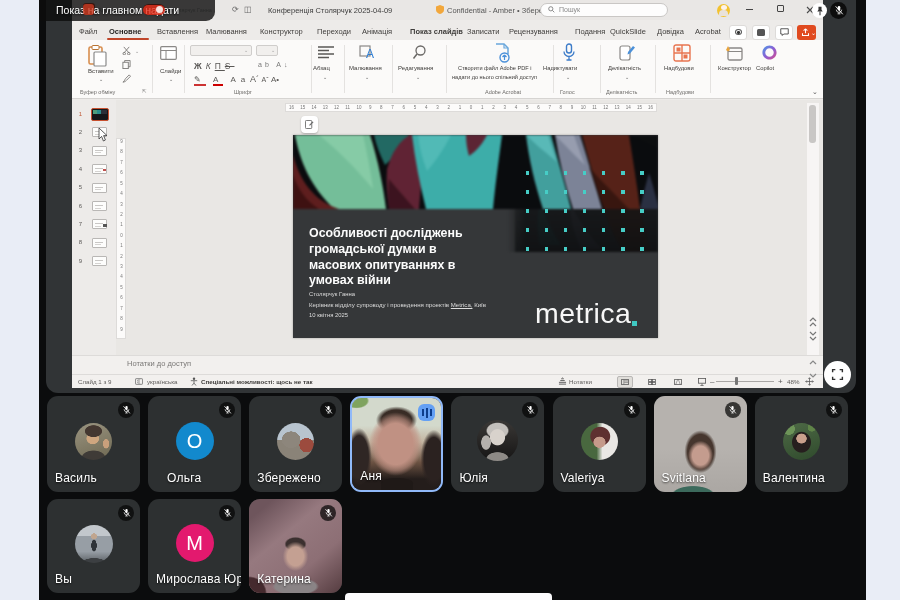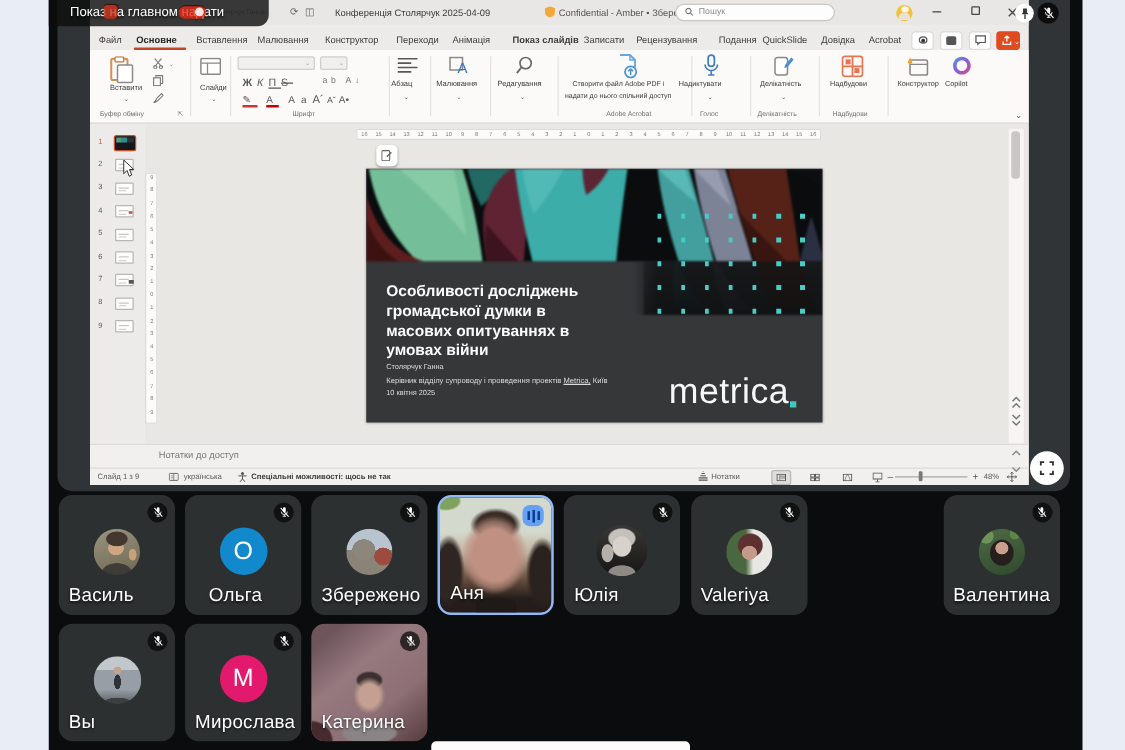--- a/index.html
+++ b/index.html
@@ -1,20 +1,20 @@
 <!DOCTYPE html>
 <html><head><meta charset="utf-8">
 <style>
 *{margin:0;padding:0;box-sizing:border-box}
 html,body{width:900px;height:600px;overflow:hidden;background:#0b0c0d}
 #s{position:relative;width:900px;height:600px;font-family:"Liberation Sans",sans-serif}
 .a{position:absolute}
 .tx{position:absolute;white-space:nowrap;font-family:"Liberation Sans",sans-serif}
 .tile{position:absolute;background:#2d3031;border-radius:11px;overflow:hidden}
-.name{position:absolute;left:8px;bottom:7px;white-space:nowrap;color:#fff;font-size:15px;letter-spacing:.2px;text-shadow:0 1px 2px rgba(0,0,0,.7);font-family:"Liberation Sans",sans-serif}
+.name{position:absolute;left:8px;bottom:7px;white-space:nowrap;color:#fff;font-size:12px;letter-spacing:.2px;text-shadow:0 1px 2px rgba(0,0,0,.7);font-family:"Liberation Sans",sans-serif}
 .mic{position:absolute;top:6px;right:6px;width:16px;height:16px;border-radius:50%;background:rgba(5,5,5,.72);display:flex;align-items:center;justify-content:center}
 .av{position:absolute;border-radius:50%;overflow:hidden}
 .ltr{color:#fff;font-family:"Liberation Sans",sans-serif;display:flex;align-items:center;justify-content:center;width:100%;height:100%}
 </style></head><body>
 <div id="s">
 
 <div class="a" style="left:0;top:0;width:39px;height:600px;background:#e9edf6"></div>
 <div class="a" style="left:866px;top:0;width:34px;height:600px;background:#e9edf6"></div>
 
 <div class="a" style="left:46px;top:0;width:810px;height:393px;background:#313436;border-radius:0 0 12px 12px"></div>
@@ -526,20 +526,31 @@
       <div class="av" style="left:28.049999999999997px;top:26.5px;width:37px;height:37px;background:radial-gradient(ellipse 26% 24% at 50% 52%, #c59a8a 0 60%, transparent 66%),radial-gradient(ellipse 44% 42% at 52% 36%, #5e3030 0 58%, transparent 64%),linear-gradient(90deg,#49683f 0 42%, #e9e7e4 58% 100%)"></div>
       <div class="mic">
         <svg width="9" height="10" viewBox="0 0 24 26">
           <rect x="9" y="2" width="6" height="11" rx="3" fill="#fff"></rect>
           <path d="M5.5 11a6.5 6.5 0 0 0 13 0M12 17.5V21M8.5 21h7" fill="none" stroke="#fff" stroke-width="1.8"></path>
           <path d="M4 3l17 19" stroke="#fff" stroke-width="2.2"></path>
         </svg>
       </div>
       <div class="name" style="left:8px">Valeriya</div>
     </div>
+<div class="tile" style="left:653.5999999999999px;top:396px;width:93.1px;height:96px;">
+      <div class="a" style="left:0;top:0;width:100%;height:100%;background:radial-gradient(ellipse 14% 16% at 50% 62%, #c49c8e 0 62%, rgba(196,156,142,.5) 80%, transparent 96%),radial-gradient(ellipse 24% 31% at 50% 58%, #46362e 0 58%, transparent 72%),radial-gradient(ellipse 34% 14% at 42% 103%, #3c6a5c 0 62%, transparent 68%),linear-gradient(180deg,#b6b2ae 0 55%,#aba7a3 100%)"></div>
+      <div class="mic">
+        <svg width="9" height="10" viewBox="0 0 24 26">
+          <rect x="9" y="2" width="6" height="11" rx="3" fill="#fff"></rect>
+          <path d="M5.5 11a6.5 6.5 0 0 0 13 0M12 17.5V21M8.5 21h7" fill="none" stroke="#fff" stroke-width="1.8"></path>
+          <path d="M4 3l17 19" stroke="#fff" stroke-width="2.2"></path>
+        </svg>
+      </div>
+      <div class="name" style="left:8px">Svitlana</div>
+    </div>
 <div class="tile" style="left:754.6999999999999px;top:396px;width:93.1px;height:96px;">
       <div class="av" style="left:28.049999999999997px;top:26.5px;width:37px;height:37px;background:radial-gradient(ellipse 23% 22% at 50% 42%, #c9a08c 0 58%, transparent 64%),radial-gradient(ellipse 42% 46% at 50% 52%, #261f1e 0 58%, transparent 64%),radial-gradient(circle at 16% 16%, #6d9458 0 13%, transparent 14%),radial-gradient(circle at 78% 12%, #5f8448 0 9%, transparent 10%),linear-gradient(160deg,#4e6a46,#2f4a2c)"></div>
       <div class="mic">
         <svg width="9" height="10" viewBox="0 0 24 26">
           <rect x="9" y="2" width="6" height="11" rx="3" fill="#fff"></rect>
           <path d="M5.5 11a6.5 6.5 0 0 0 13 0M12 17.5V21M8.5 21h7" fill="none" stroke="#fff" stroke-width="1.8"></path>
           <path d="M4 3l17 19" stroke="#fff" stroke-width="2.2"></path>
         </svg>
       </div>
       <div class="name" style="left:8px">Валентина</div>

